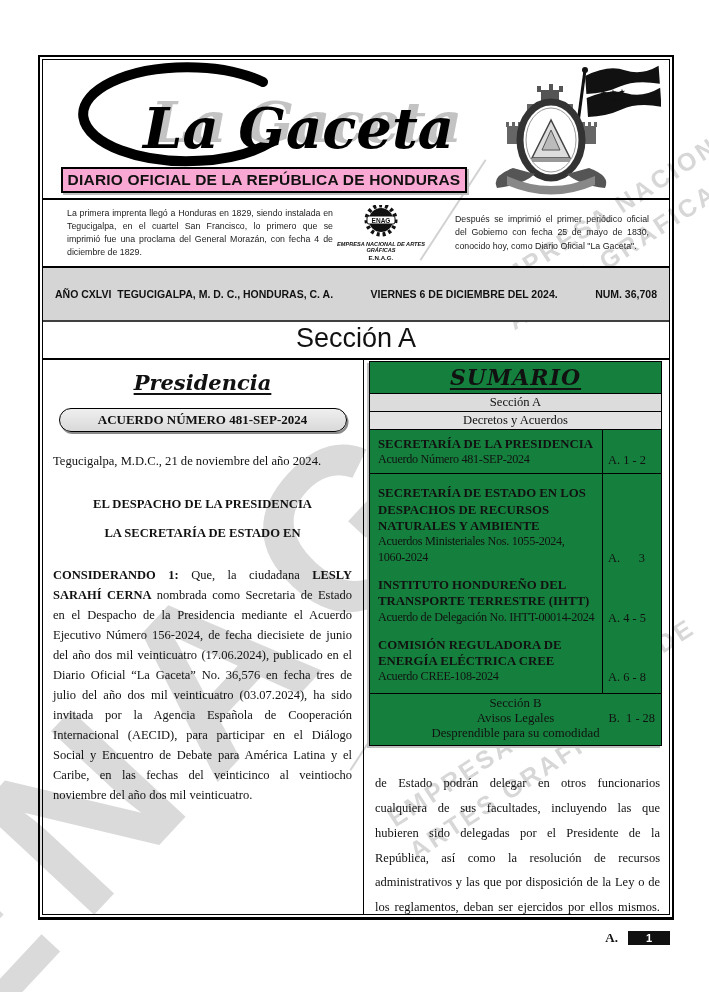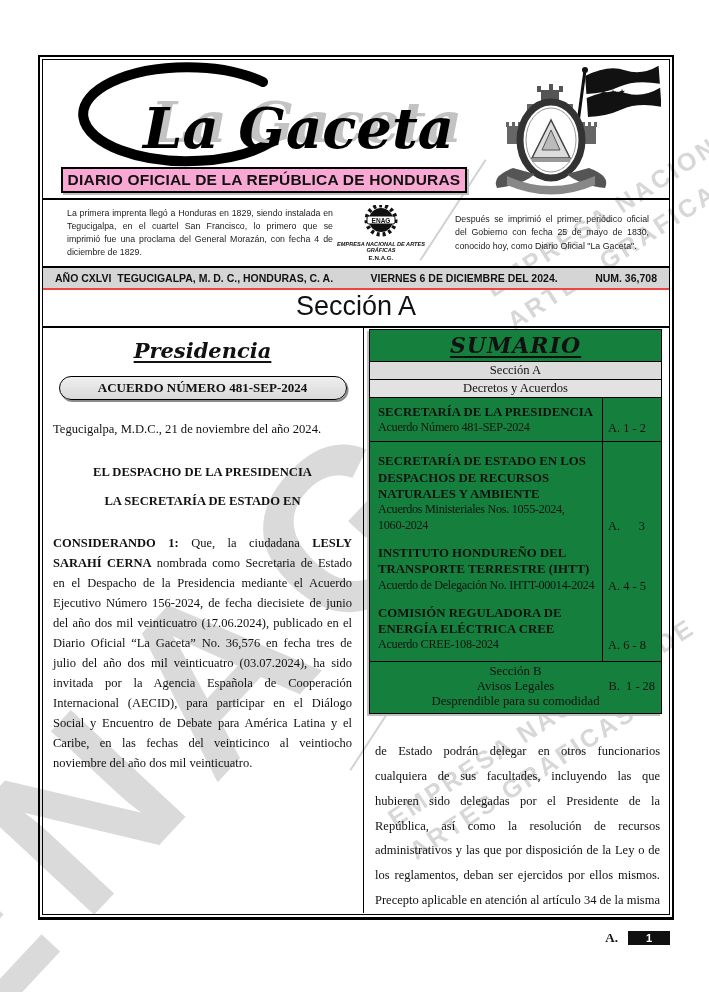--- a/index.html
+++ b/index.html
@@ -36,22 +36,22 @@
   .notes-row{display:flex;align-items:center;height:66px;border-bottom:2px solid #000;}
   .note{font-family:"Liberation Sans",sans-serif;font-size:8.8px;line-height:1.5;color:#222;text-align:justify;}
   .note-left{width:266px;margin-left:24px;}
   .emblem-cell{width:96px;text-align:center;line-height:1.1;}
   .emblem-name{font-family:"Liberation Sans",sans-serif;font-weight:bold;font-style:italic;font-size:5.6px;margin-top:1px;}
   .emblem-abbr{font-family:"Liberation Sans",sans-serif;font-weight:bold;font-size:6.2px;margin-top:1px;}
   .note-right{flex:1;margin:0 20px 0 26px;}
 
   
   .date-bar{display:flex;justify-content:space-between;align-items:center;background:#d5d5d5;
-            border-bottom:2px solid #ef4444;font-family:"Liberation Sans",sans-serif;font-weight:bold;
-            font-size:10.5px;padding:4px 12px;}
+            border-bottom:2px solid #404040;font-family:"Liberation Sans",sans-serif;font-weight:bold;
+            font-size:10.5px;padding:20px 12px;}
 
   
   .section-banner{text-align:center;font-family:"Liberation Sans",sans-serif;font-size:27px;
                   padding:1px 0 4px;border-bottom:2px solid #000;background:transparent;}
 
   
   .columns{display:flex;position:relative;height:585px;}
   .col-left{width:320px;padding:6px 11px 0 10px;box-sizing:border-box;}
   .col-divider{width:0;border-left:1.3px solid #000;}
   .col-right{flex:1;padding:0 7px 0 5px;box-sizing:border-box;}

